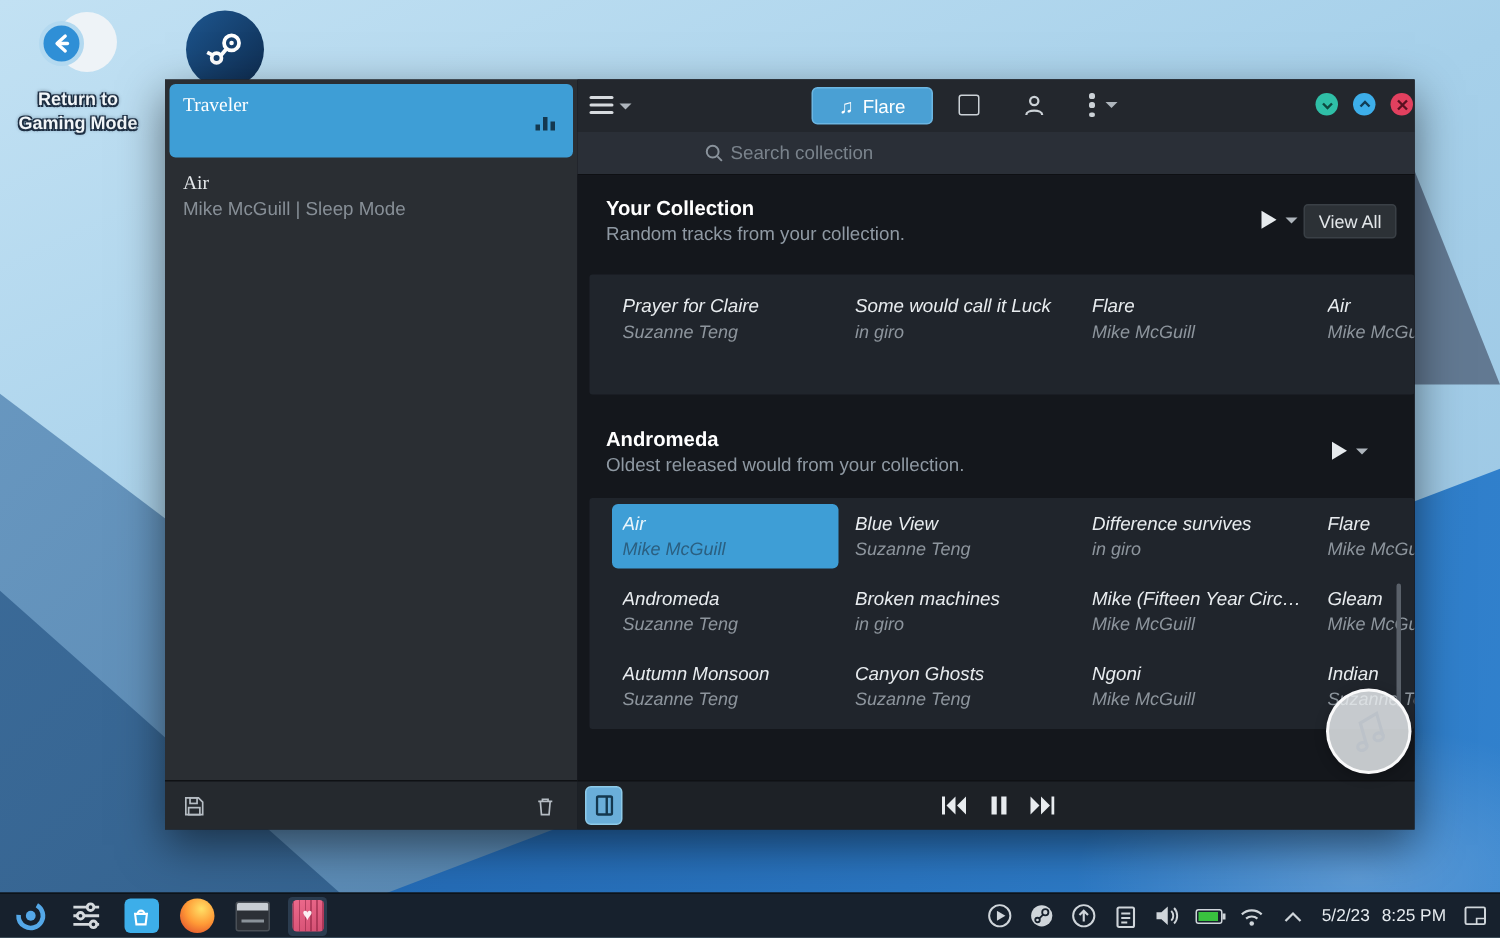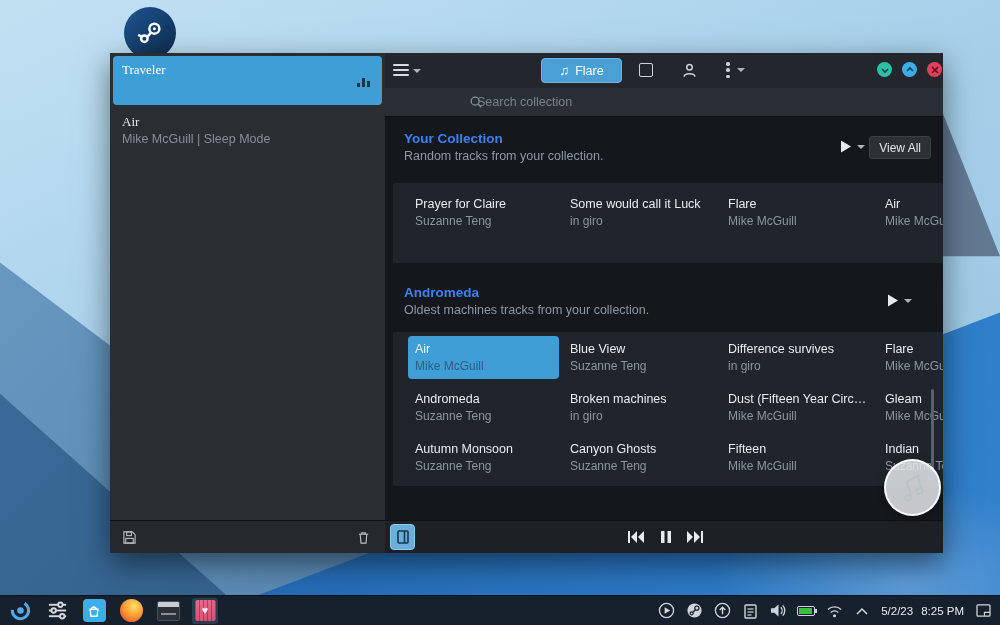--- a/index.html
+++ b/index.html
@@ -70,37 +70,37 @@
   .dots-icon{position:absolute;left:341px;top:9px;width:4px;height:16px;display:flex;flex-direction:column;justify-content:space-between;cursor:pointer;}
   .dots-icon i{display:block;width:3.5px;height:3.5px;border-radius:50%;background:#ccd2d7;}
   .tb-caret2{position:absolute;left:352px;top:15px;cursor:pointer;}
   .winbtn{position:absolute;top:9px;width:15px;height:15px;border-radius:50%;display:flex;align-items:center;justify-content:center;cursor:pointer;}
   .wb-min{left:492px;background:#2fbfa7;}
   .wb-max{left:517px;background:#3daee9;}
   .wb-close{left:542px;background:#e2405f;}
 
   
   .search-icon{position:absolute;left:84px;top:7px;}
-  .search-input{position:absolute;left:90px;top:3px;width:330px;height:22px;background:transparent;border:none;outline:none;
+  .search-input{position:absolute;left:100px;top:3px;width:330px;height:22px;background:transparent;border:none;outline:none;
     color:#dfe4e8;font-size:12.5px;font-family:"Liberation Sans",sans-serif;}
   .search-input::placeholder{color:#7a838c;}
 
   
-  .sec-title{position:absolute;left:19px;font-size:13.5px;font-weight:bold;color:#3b82f6;}
+  .sec-title{position:absolute;left:19px;font-size:13.5px;font-weight:bold;color:#ffffff;}
   .sec-sub{position:absolute;left:19px;font-size:12.5px;color:#8f99a3;}
   .play-btn{position:absolute;display:flex;align-items:center;gap:5px;cursor:pointer;}
   .viewall-btn{position:absolute;right:12px;top:19px;height:23px;padding:0 9px;background:#2c3136;
     border:1px solid #3a4046;border-radius:3px;color:#e2e6e9;font-size:12px;display:flex;align-items:center;cursor:pointer;}
   .panel{position:absolute;left:8px;width:550px;background:#20252c;border-radius:2px;overflow:hidden;}
   .panel1{top:66px;height:80px;}
   .panel2{top:215px;height:154px;}
   .grid{display:grid;grid-template-columns:155px 158px 157px 180px;}
   .grid1{padding:13px 0 0 22px;}
   .grid2{padding:4px 0 0 15px;grid-auto-rows:50px;}
-  .t-cell{overflow:hidden;}
+  .t-cell{overflow:hidden;font-style:italic;}
   .grid2 .t-cell{padding:5px 4px 0 7px;margin-right:4px;height:43px;border-radius:4px;cursor:pointer;}
   .grid1 .t-cell{cursor:pointer;}
   .t-title{font-size:12.5px;color:#e8ecef;line-height:17px;white-space:nowrap;overflow:hidden;}
   .t-artist{font-size:12px;color:#8d959d;line-height:17px;white-space:nowrap;overflow:hidden;}
   .grid2 .t-cell.selected{background:#3e9ed6;}
   .grid2 .t-cell.selected .t-title{color:#eaf5fb;}
   .grid2 .t-cell.selected .t-artist{color:#2b5f80;}
   .vscroll{position:absolute;left:546px;top:272px;width:3px;height:82px;background:#5a616a;border-radius:2px;cursor:pointer;}
 
   
@@ -146,20 +146,32 @@
 <body>
 
 <div class="stage">
 
   <div class="wp wp-mid"></div>
   <div class="wp wp-dark"></div>
   <div class="wp wp-mtn"></div>
   <div class="wp wp-deep"></div>
   <div class="wp-glow"></div>
 
+  <div class="dt-return">
+    <div class="ricon">
+      <div class="ricon-cres"></div>
+      <div class="ricon-blue">
+        <svg width="16" height="16" viewBox="0 0 16 16">
+            <path d="M10.5 3 L5 8 l5.5 5" fill="none" stroke="#fff" stroke-width="2.2" stroke-linecap="round" stroke-linejoin="round"></path>
+            <line x1="5.5" y1="8" x2="12" y2="8" stroke="#fff" stroke-width="2.2" stroke-linecap="round"></line>
+          </svg>
+      </div>
+    </div>
+    <div class="dt-label">Return to Gaming Mode</div>
+  </div>
 
   <div class="dt-steam">
     <svg width="30" height="30" viewBox="0 0 24 24">
       <circle cx="15.5" cy="8.5" r="4" fill="none" stroke="#fff" stroke-width="2"></circle>
       <circle cx="15.5" cy="8.5" r="1.2" fill="#fff"></circle>
       <circle cx="7.5" cy="16.5" r="2.6" fill="none" stroke="#fff" stroke-width="2"></circle>
       <path d="M9.8 15.2 L12.6 11.9" stroke="#fff" stroke-width="2"></path>
       <path d="M2.5 13.5 L5.5 15" stroke="#fff" stroke-width="2"></path>
     </svg>
   </div>
@@ -282,21 +294,21 @@
               </div>
 
               <div class="t-cell">
                 <div class="t-title">Air</div>
                 <div class="t-artist">Mike McGuill</div>
               </div>
             </div>
         </div>
 
         <div class="sec-title" style="top:168px">Andromeda</div>
-        <div class="sec-sub" style="top:186px">Oldest machines tracks from your collection.</div>
+        <div class="sec-sub" style="top:186px">Oldest released would from your collection.</div>
         <div class="play-btn" style="left:502px;top:177px">
           <svg width="12" height="13" viewBox="0 0 12 13">
               <polygon points="1,0.5 11,6.5 1,12.5" fill="#e6eaed"></polygon>
             </svg>
           <span class="caret"></span>
         </div>
 
         <div class="panel panel2">
           <div class="grid grid2">
 
@@ -324,41 +336,41 @@
                 <div class="t-title">Andromeda</div>
                 <div class="t-artist">Suzanne Teng</div>
               </div>
 
               <div class="t-cell">
                 <div class="t-title">Broken machines</div>
                 <div class="t-artist">in giro</div>
               </div>
 
               <div class="t-cell">
-                <div class="t-title">Dust (Fifteen Year Circ…</div>
+                <div class="t-title">Mike (Fifteen Year Circ…</div>
                 <div class="t-artist">Mike McGuill</div>
               </div>
 
               <div class="t-cell">
                 <div class="t-title">Gleam</div>
                 <div class="t-artist">Mike McGuill</div>
               </div>
 
               <div class="t-cell">
                 <div class="t-title">Autumn Monsoon</div>
                 <div class="t-artist">Suzanne Teng</div>
               </div>
 
               <div class="t-cell">
                 <div class="t-title">Canyon Ghosts</div>
                 <div class="t-artist">Suzanne Teng</div>
               </div>
 
               <div class="t-cell">
-                <div class="t-title">Fifteen</div>
+                <div class="t-title">Ngoni</div>
                 <div class="t-artist">Mike McGuill</div>
               </div>
 
               <div class="t-cell">
                 <div class="t-title">Indian</div>
                 <div class="t-artist">Suzanne Teng</div>
               </div>
             </div>
         </div>
 

